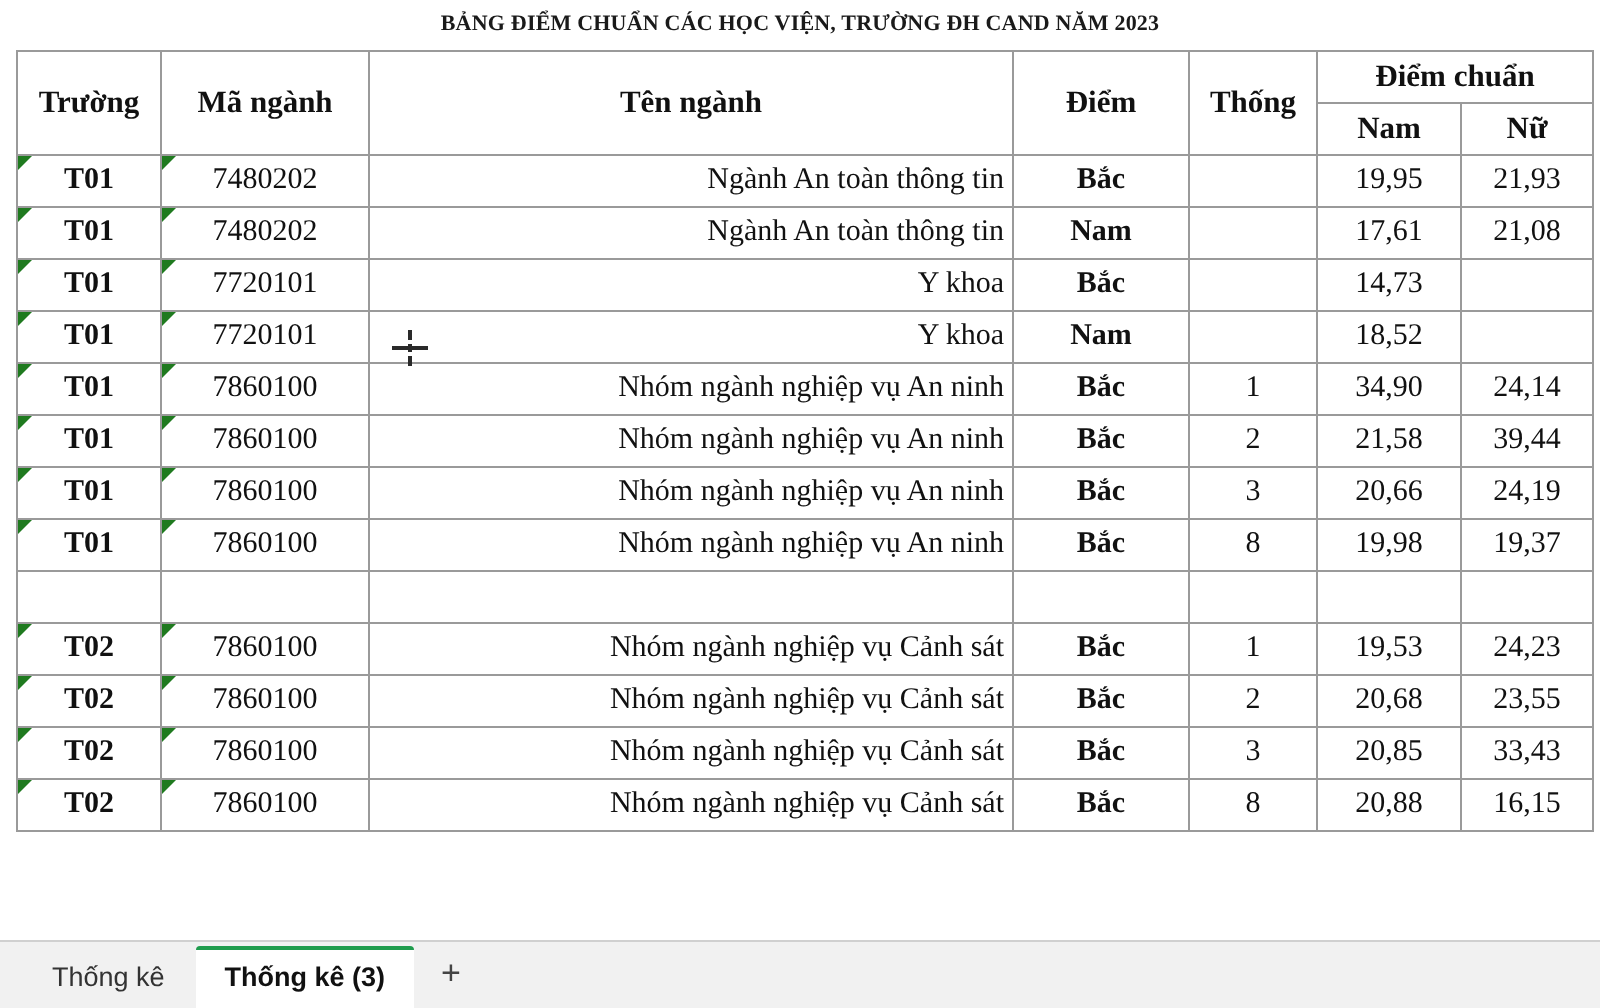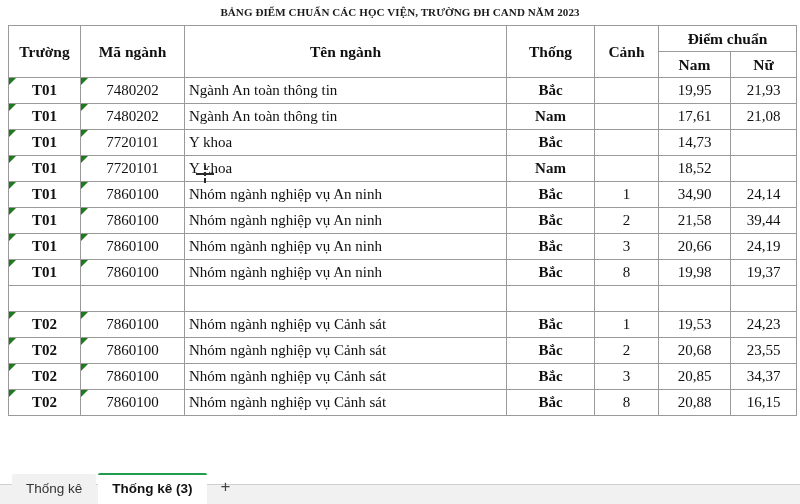--- a/index.html
+++ b/index.html
@@ -55,21 +55,21 @@
   }
   .col-truong { width: 72px; }
   .col-ma { width: 104px; }
   .col-ten { width: 322px; }
   .col-phia { width: 88px; }
   .col-vung { width: 64px; }
   .col-nam { width: 72px; }
   .col-nu { width: 66px; }
 
   .c-center { text-align: center; }
-  .c-left { text-align: left; padding-left: 8px; }
+  .c-left { text-align: right; padding-left: 8px; }
   .bold { font-weight: bold; margin-top: 12px; }
   .red { color: #d42b2b; }
   .empty-row td { height: 10px; padding: 0; }
 
   
   .marker {
     position: relative;
   }
   .marker::before {
     content: "";
@@ -107,21 +107,21 @@
     border: 2px solid #ffffff;
     box-sizing: border-box;
   }
 
   
   .tabbar {
     position: absolute;
     left: 0;
     bottom: 0;
     width: 800px;
-    height: 20px;
+    height: 34px;
     background: #f1f1f1;
     border-top: 1px solid #d0d0d0;
     display: flex;
     align-items: flex-end;
     padding-left: 12px;
     box-sizing: border-box;
   }
   .tab {
     font-family: "Liberation Sans", sans-serif;
     font-size: 13.5px;
@@ -171,22 +171,22 @@
         <col class="col-phia">
         <col class="col-vung">
         <col class="col-nam">
         <col class="col-nu">
     </colgroup>
     <thead>
       <tr>
         <th rowspan="2">Trường</th>
         <th rowspan="2">Mã ngành</th>
         <th rowspan="2">Tên ngành</th>
+        <th rowspan="2">Điểm</th>
         <th rowspan="2">Thống</th>
-        <th rowspan="2">Cảnh</th>
         <th colspan="2">Điểm chuẩn</th>
       </tr>
       <tr>
         <th>Nam</th>
         <th>Nữ</th>
       </tr>
     </thead>
     <tbody>
         <tr>
           <td class="c-center bold marker">T01</td>
@@ -287,21 +287,21 @@
           <td class="c-center">20,68</td>
           <td class="c-center">23,55</td>
         </tr>
         <tr>
           <td class="c-center bold marker">T02</td>
           <td class="c-center marker">7860100</td>
           <td class="c-left">Nhóm ngành nghiệp vụ Cảnh sát</td>
           <td class="c-center bold">Bắc</td>
           <td class="c-center">3</td>
           <td class="c-center">20,85</td>
-          <td class="c-center">34,37</td>
+          <td class="c-center">33,43</td>
         </tr>
         <tr>
           <td class="c-center bold marker">T02</td>
           <td class="c-center marker">7860100</td>
           <td class="c-left">Nhóm ngành nghiệp vụ Cảnh sát</td>
           <td class="c-center bold">Bắc</td>
           <td class="c-center">8</td>
           <td class="c-center">20,88</td>
           <td class="c-center">16,15</td>
         </tr>

